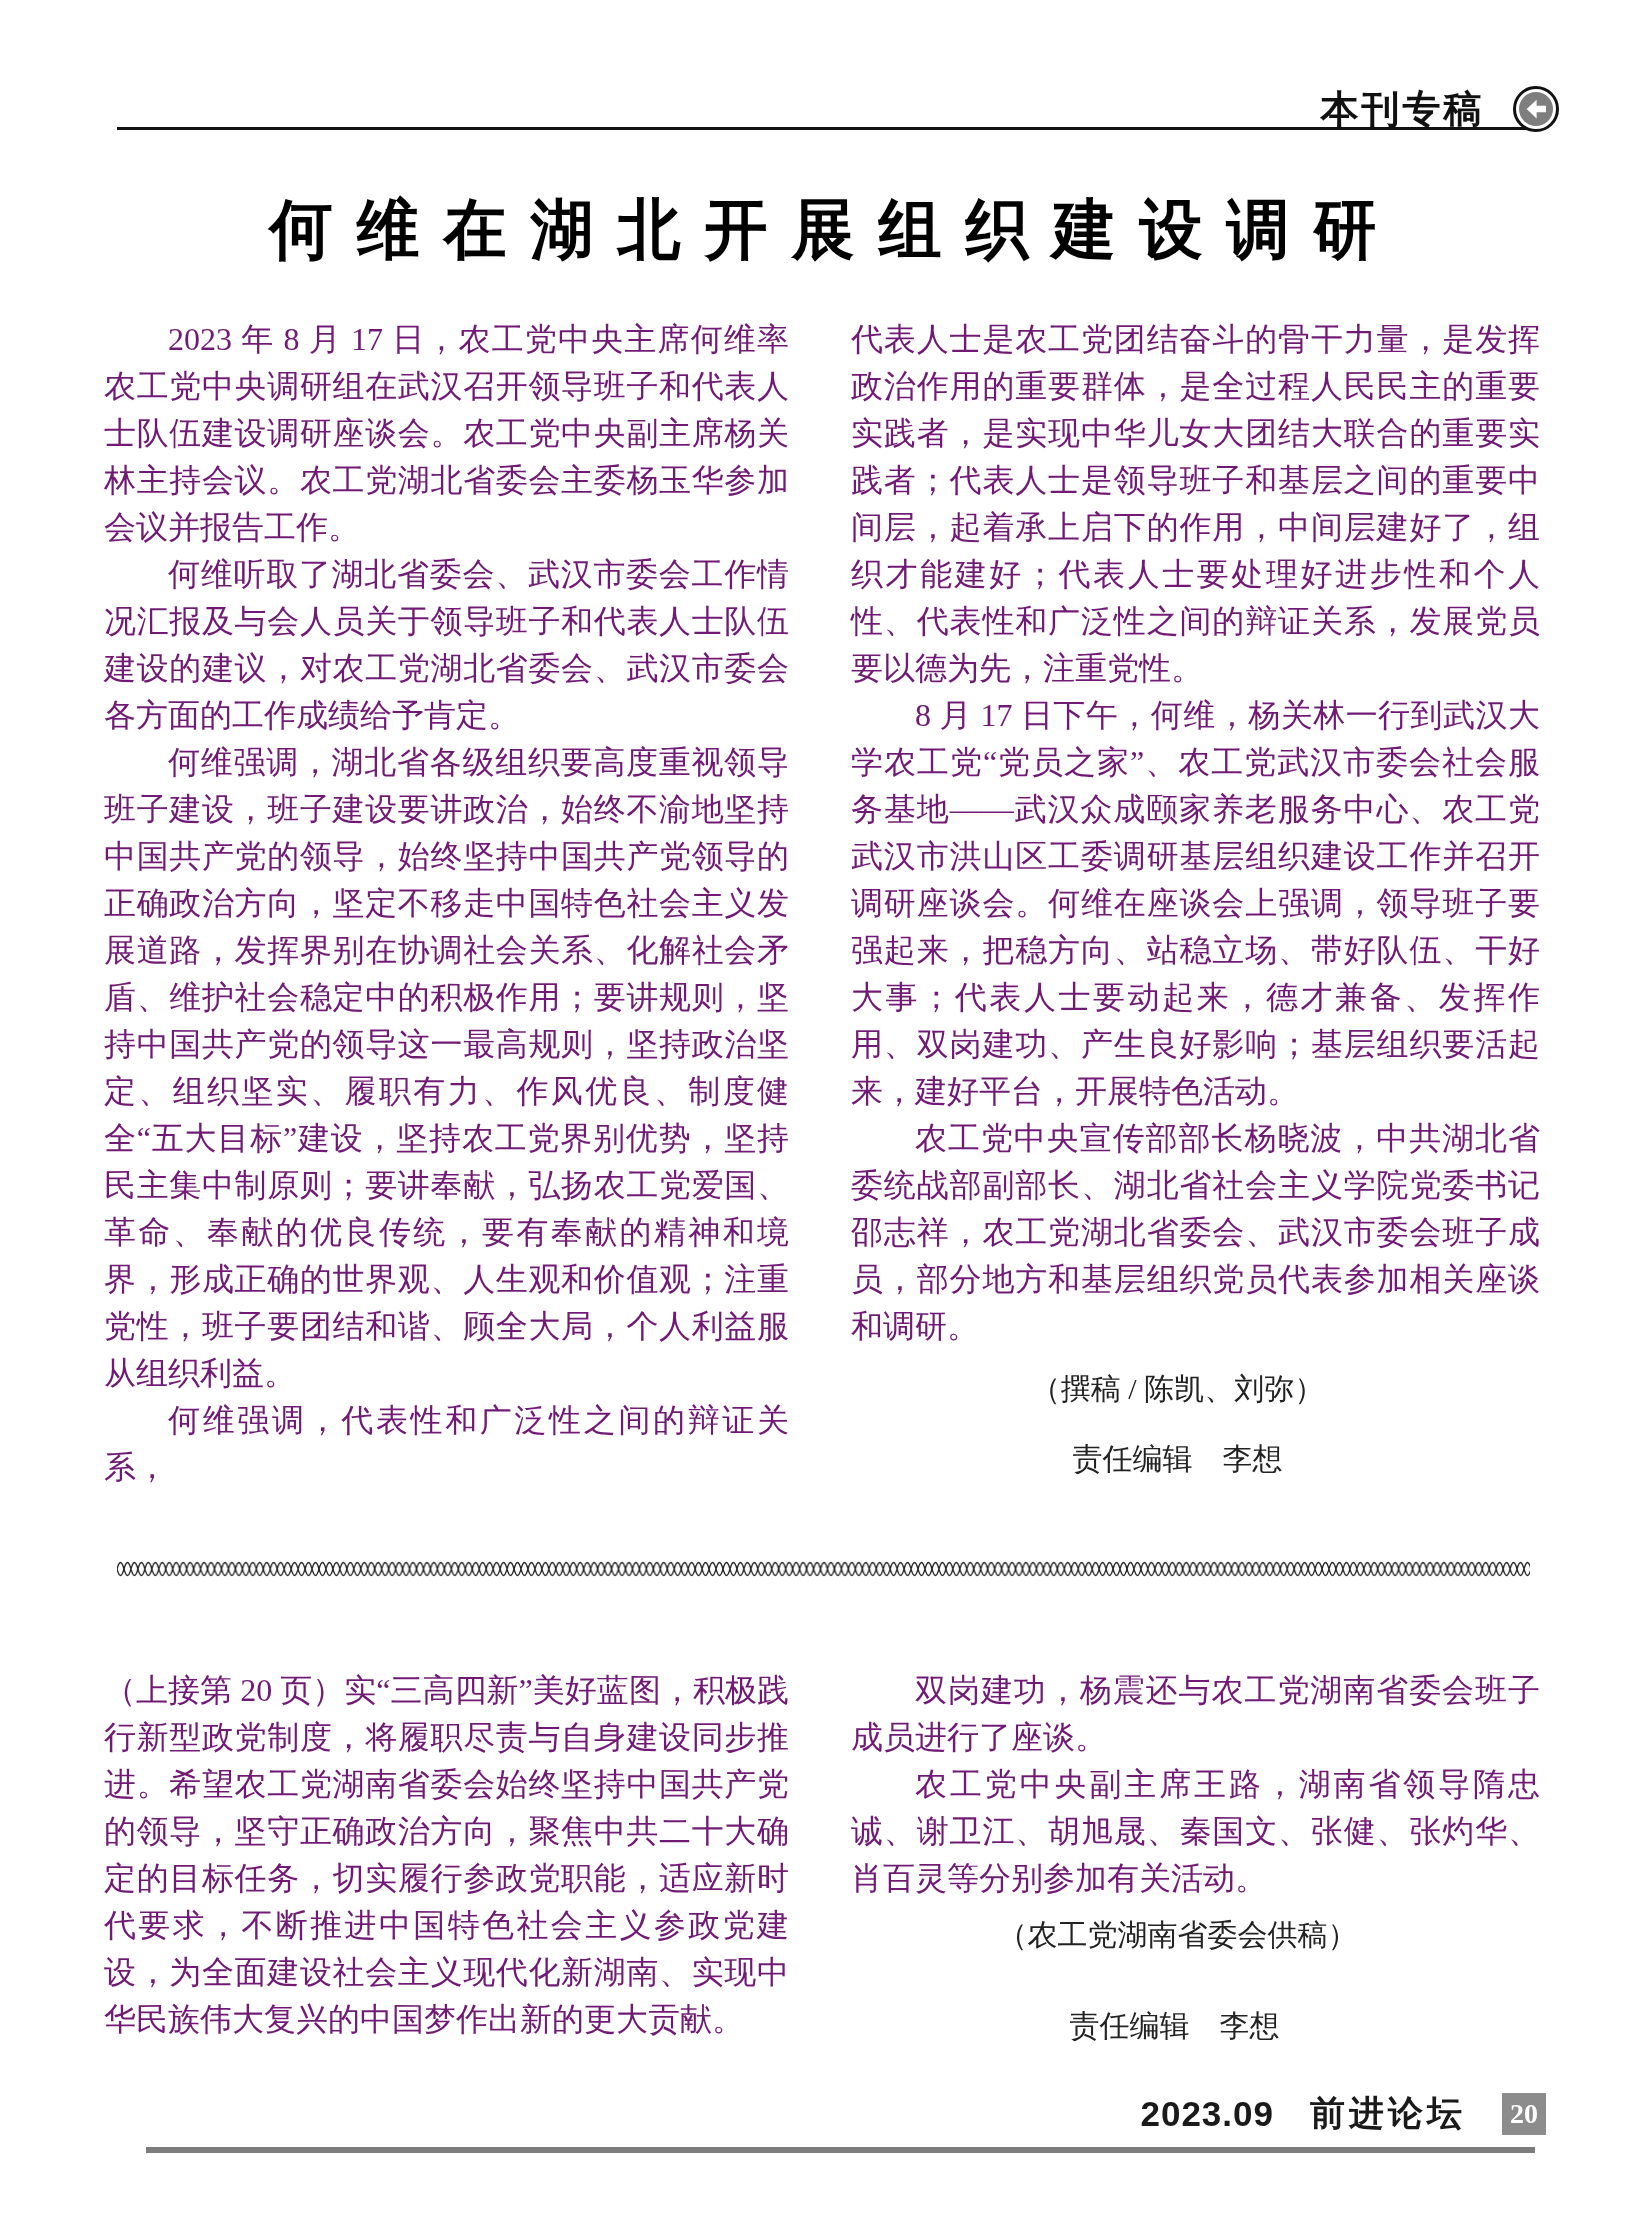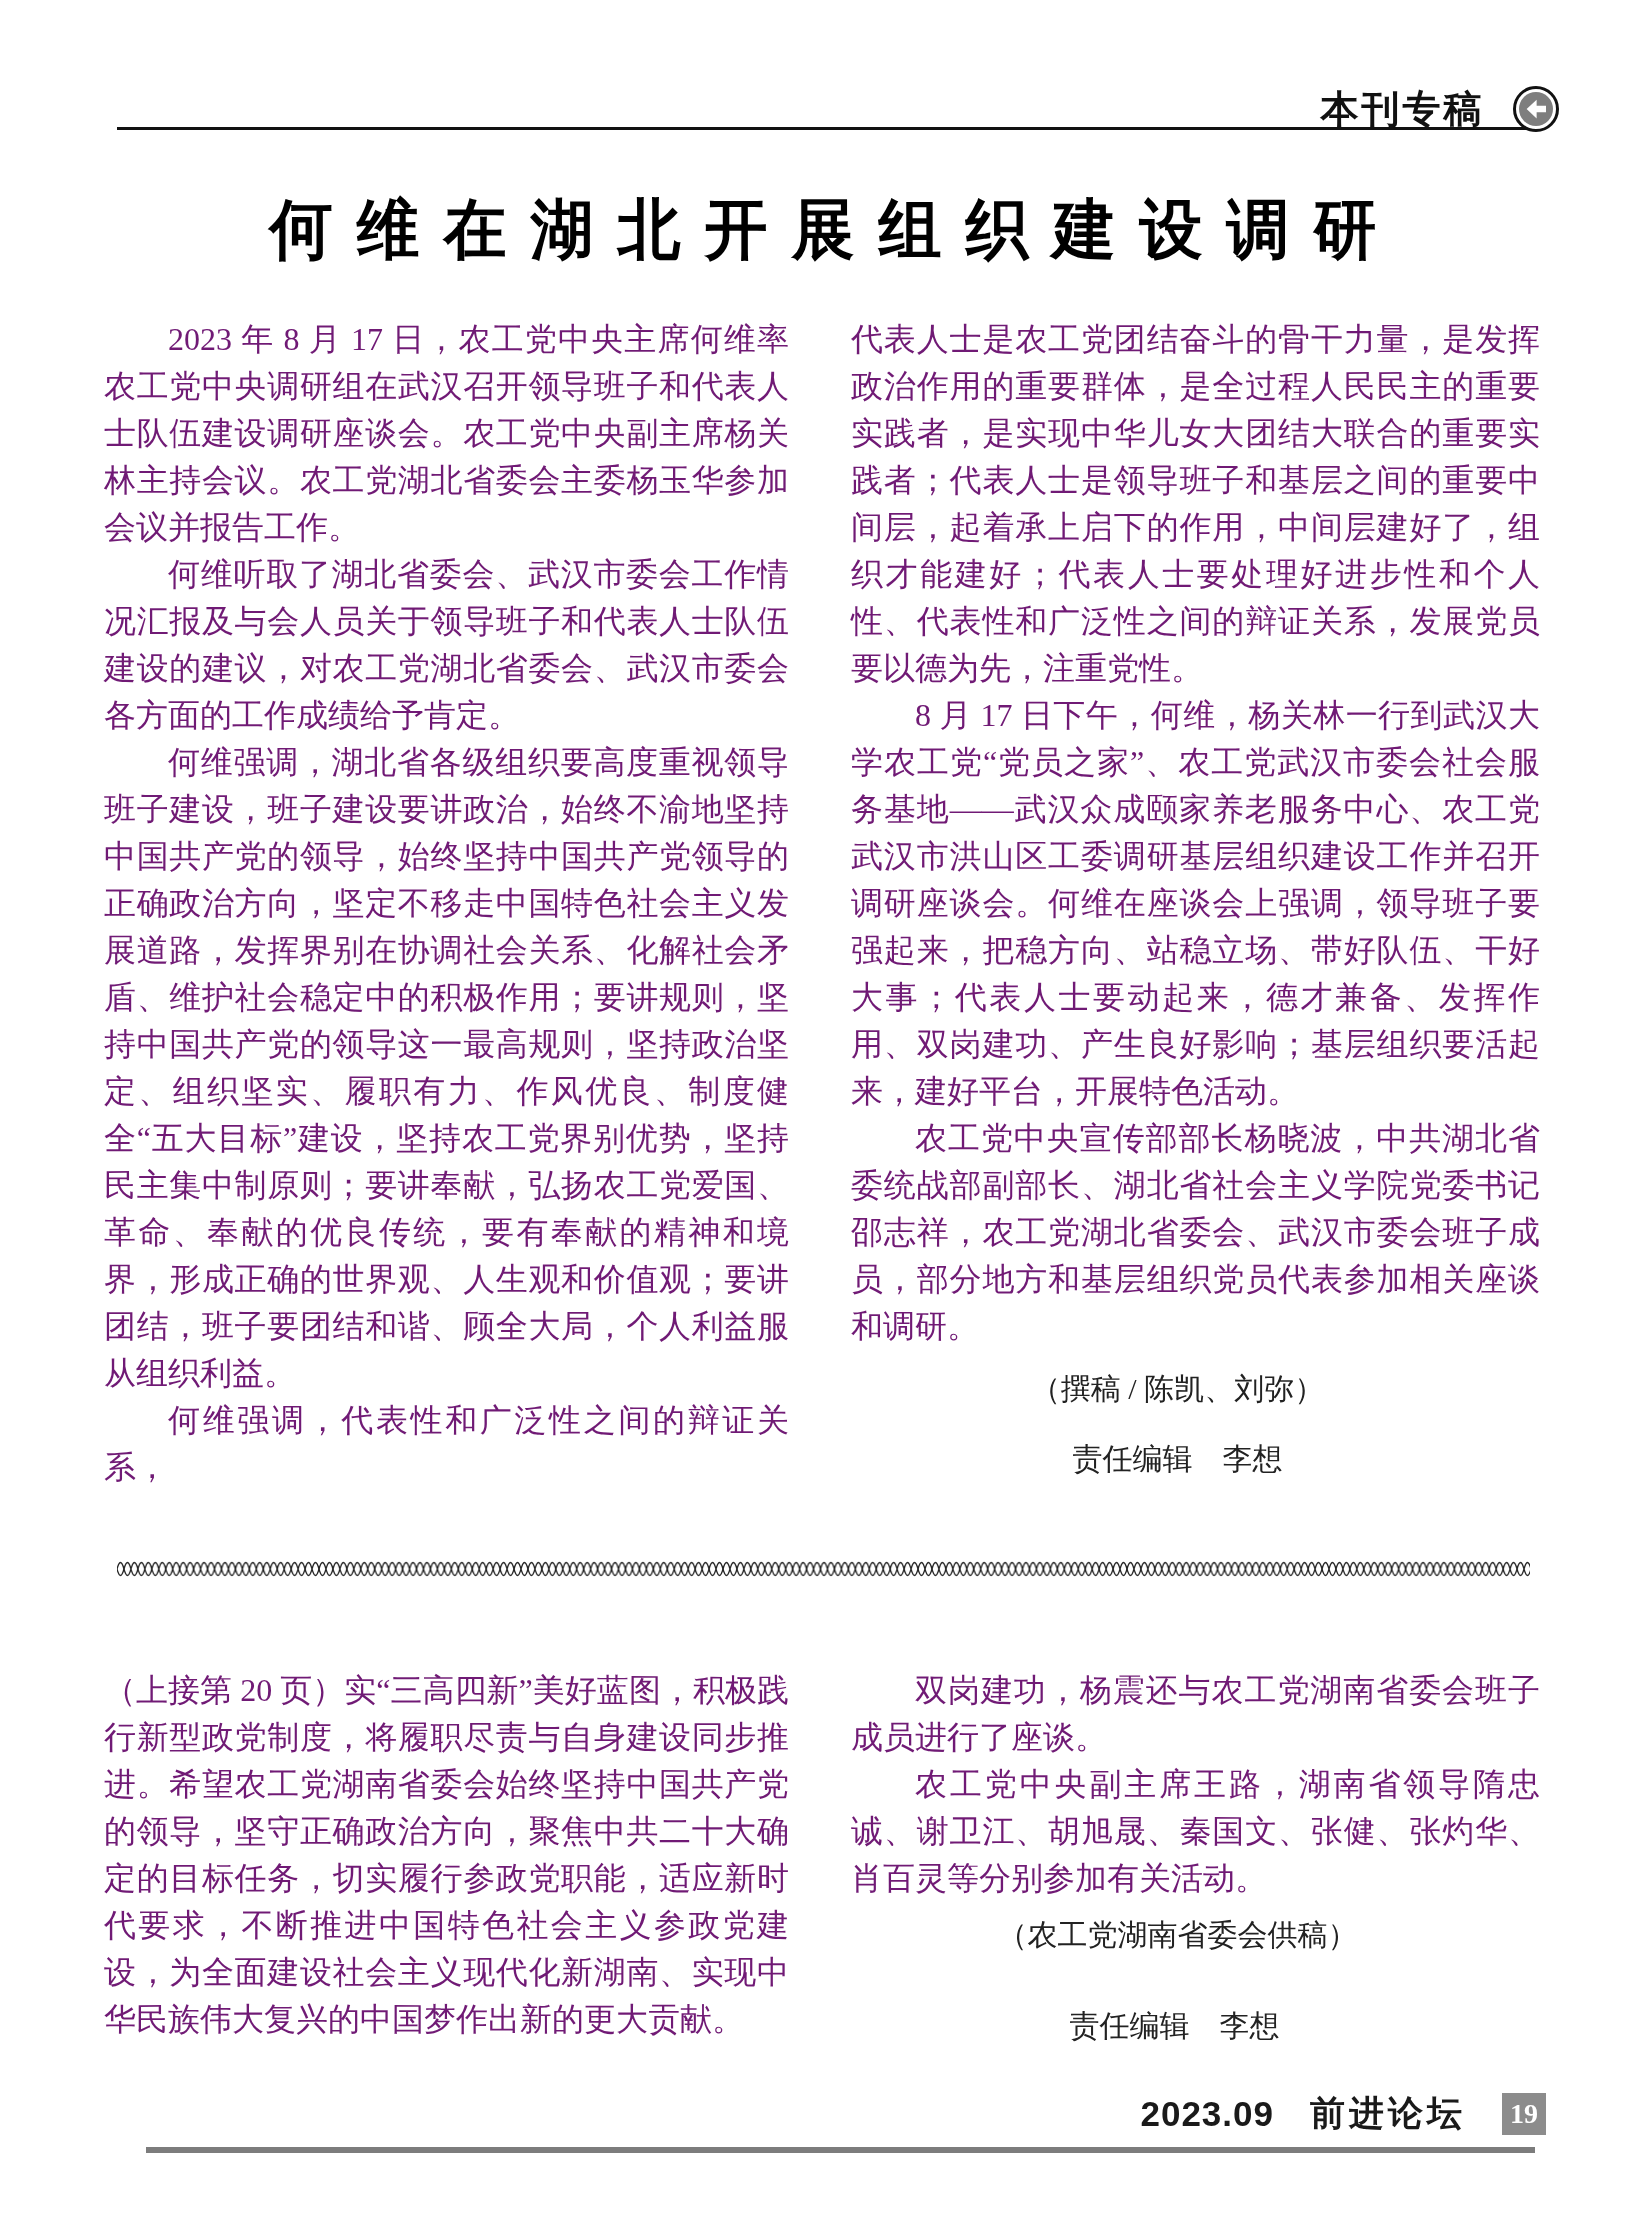--- a/index.html
+++ b/index.html
@@ -117,21 +117,21 @@
         <path d="M12.5 4.5 L4.5 12 L12.5 19.5 L12.5 14.6 L20 14.6 L20 9.4 L12.5 9.4 Z" fill="#ffffff"></path>
       </svg>
     </div>
   </div>
 
   <h1 class="article-title">何维在湖北开展组织建设调研</h1>
 
   <div class="col a1-left">
     <p>2023 年 8 月 17 日，农工党中央主席何维率农工党中央调研组在武汉召开领导班子和代表人士队伍建设调研座谈会。农工党中央副主席杨关林主持会议。农工党湖北省委会主委杨玉华参加会议并报告工作。</p>
     <p>何维听取了湖北省委会、武汉市委会工作情况汇报及与会人员关于领导班子和代表人士队伍建设的建议，对农工党湖北省委会、武汉市委会各方面的工作成绩给予肯定。</p>
-    <p>何维强调，湖北省各级组织要高度重视领导班子建设，班子建设要讲政治，始终不渝地坚持中国共产党的领导，始终坚持中国共产党领导的正确政治方向，坚定不移走中国特色社会主义发展道路，发挥界别在协调社会关系、化解社会矛盾、维护社会稳定中的积极作用；要讲规则，坚持中国共产党的领导这一最高规则，坚持政治坚定、组织坚实、履职有力、作风优良、制度健全“五大目标”建设，坚持农工党界别优势，坚持民主集中制原则；要讲奉献，弘扬农工党爱国、革命、奉献的优良传统，要有奉献的精神和境界，形成正确的世界观、人生观和价值观；要讲团结，班子要团结和谐、顾全大局，个人利益服从组织利益。</p>
+    <p>何维强调，湖北省各级组织要高度重视领导班子建设，班子建设要讲政治，始终不渝地坚持中国共产党的领导，始终坚持中国共产党领导的正确政治方向，坚定不移走中国特色社会主义发展道路，发挥界别在协调社会关系、化解社会矛盾、维护社会稳定中的积极作用；要讲规则，坚持中国共产党的领导这一最高规则，坚持政治坚定、组织坚实、履职有力、作风优良、制度健全“五大目标”建设，坚持农工党界别优势，坚持民主集中制原则；要讲奉献，弘扬农工党爱国、革命、奉献的优良传统，要有奉献的精神和境界，形成正确的世界观、人生观和价值观；注重党性，班子要团结和谐、顾全大局，个人利益服从组织利益。</p>
     <p>何维强调，代表性和广泛性之间的辩证关系，</p>
   </div>
 
   <div class="col a1-right">
     <p class="no-indent">代表人士是农工党团结奋斗的骨干力量，是发挥政治作用的重要群体，是全过程人民民主的重要实践者，是实现中华儿女大团结大联合的重要实践者；代表人士是领导班子和基层之间的重要中间层，起着承上启下的作用，中间层建好了，组织才能建好；代表人士要处理好进步性和个人性、代表性和广泛性之间的辩证关系，发展党员要以德为先，注重党性。</p>
     <p>8 月 17 日下午，何维，杨关林一行到武汉大学农工党“党员之家”、农工党武汉市委会社会服务基地——武汉众成颐家养老服务中心、农工党武汉市洪山区工委调研基层组织建设工作并召开调研座谈会。何维在座谈会上强调，领导班子要强起来，把稳方向、站稳立场、带好队伍、干好大事；代表人士要动起来，德才兼备、发挥作用、双岗建功、产生良好影响；基层组织要活起来，建好平台，开展特色活动。</p>
     <p>农工党中央宣传部部长杨晓波，中共湖北省委统战部副部长、湖北省社会主义学院党委书记邵志祥，农工党湖北省委会、武汉市委会班子成员，部分地方和基层组织党员代表参加相关座谈和调研。</p>
   </div>
 
   <p class="byline byline1">（撰稿 / 陈凯、刘弥）</p>
@@ -157,18 +157,18 @@
     <p>双岗建功，杨震还与农工党湖南省委会班子成员进行了座谈。</p>
     <p>农工党中央副主席王路，湖南省领导隋忠诚、谢卫江、胡旭晟、秦国文、张健、张灼华、肖百灵等分别参加有关活动。</p>
   </div>
 
   <p class="byline byline2">（农工党湖南省委会供稿）</p>
   <p class="byline editor2">责任编辑　李想</p>
 
   <div class="footer">
     <span class="footer-issue">2023.09</span>
     <span class="footer-journal">前进论坛</span>
-    <span class="page-box">19</span>
+    <span class="page-box">20</span>
   </div>
   <div class="footer-rule"></div>
 
 </div>
 
 
 </body></html>

